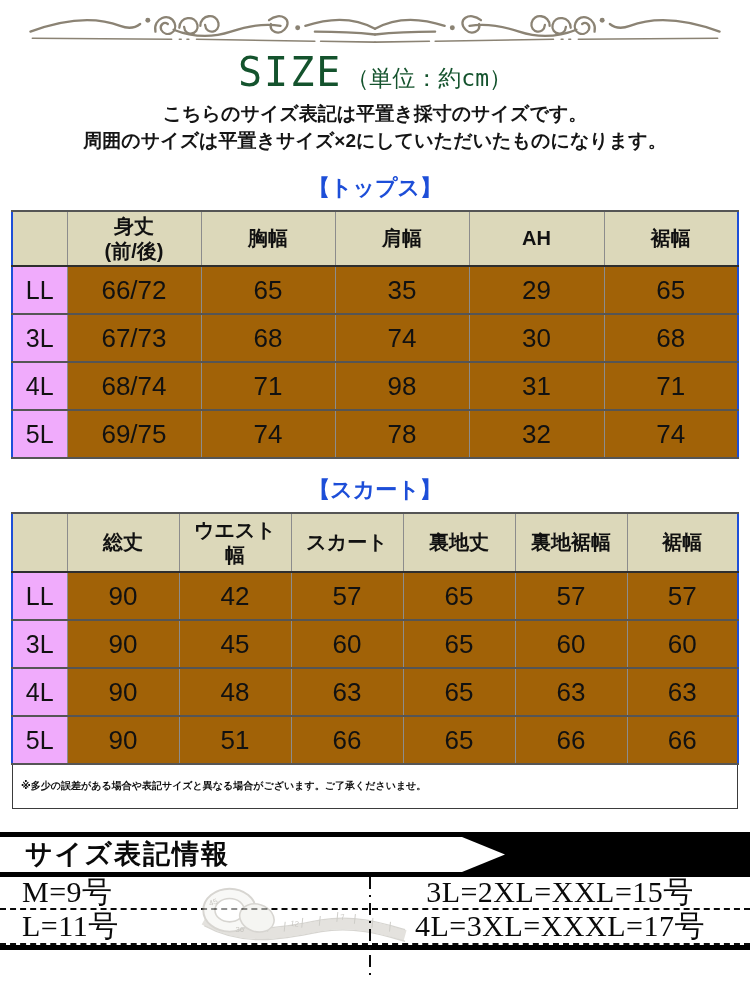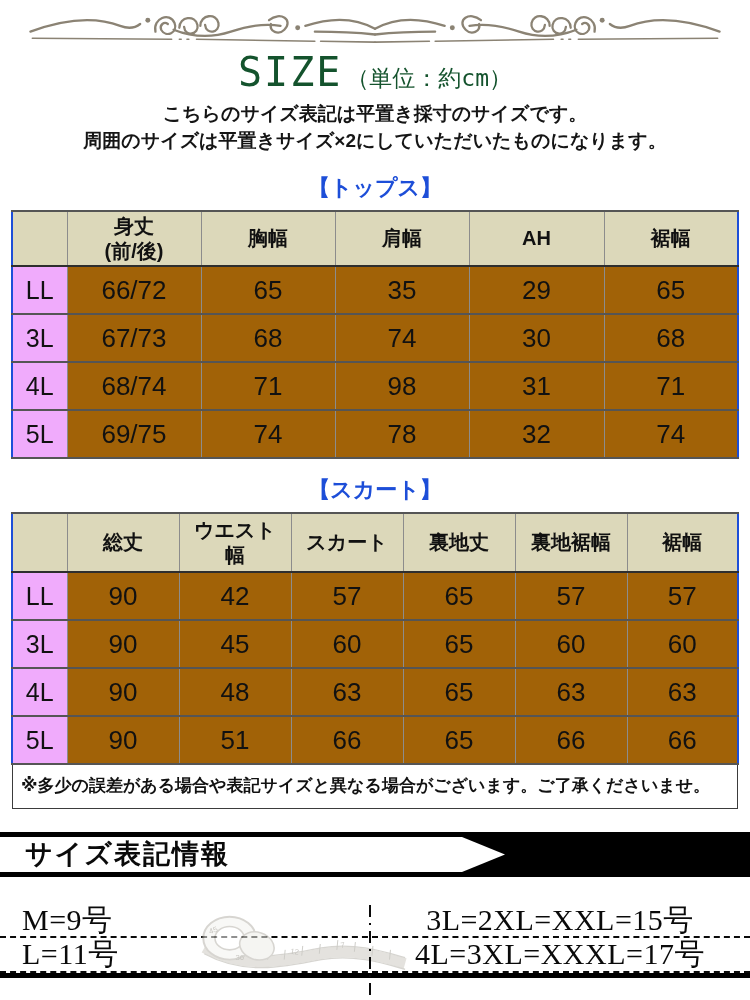--- a/index.html
+++ b/index.html
@@ -49,42 +49,42 @@
   #tops-table thead tr{height:55px;}
   #tops-table tbody tr{height:48px;}
   #skirt-table thead tr{height:59px;}
   #skirt-table tbody tr{height:48px;}
 
   
   .notes{
     width:726px;margin:0 auto;box-sizing:border-box;
     border:1.5px solid #3b3b3b;border-top:none;
     padding:7px 10px 9px 8px;
-    font-size:17px;font-weight:bold;line-height:27px;color:#111;
+    font-size:10px;font-weight:bold;line-height:27px;color:#111;
   }
   .notes .note{white-space:pre-line;}
 
   
   .banner{position:relative;margin-top:23px;height:45px;background:#000;}
   .banner-ribbon{
     position:absolute;left:0;top:5px;height:35px;width:505px;background:#fff;
     -webkit-clip-path:polygon(0 0,462px 0,505px 50%,462px 100%,0 100%);
     clip-path:polygon(0 0,462px 0,505px 50%,462px 100%,0 100%);
   }
   .banner-title{
     position:absolute;left:25px;top:0;line-height:35px;
     font-family:Liberation Sans, sans-serif;
     font-size:27px;font-weight:bold;letter-spacing:2px;color:#0a0a0a;
   }
 
   
   .conv{position:relative;border-bottom:5px solid #000;}
   .conv-row{display:flex;box-sizing:border-box;}
   .conv-row.dashed{border-bottom:2px dashed #0a0a0a;}
-  .conv-row:nth-child(1){height:33px;margin-top:28px;}
+  .conv-row:nth-child(1){height:33px;}
   .conv-row:nth-child(2){height:35px;}
   .conv-row:nth-child(3){height:33px;}
   .conv-cell{
     display:flex;align-items:center;
     font-family:"Liberation Serif","DejaVu Serif",serif;
     font-size:30px;color:#0a0a0a;letter-spacing:0.5px;white-space:nowrap;
   }
   .conv-left{width:370px;padding-left:22px;box-sizing:border-box;justify-content:flex-start;}
   .conv-right{flex:1;justify-content:center;}
   .conv-divider{position:absolute;left:368px;top:0;height:101px;width:4px;}

